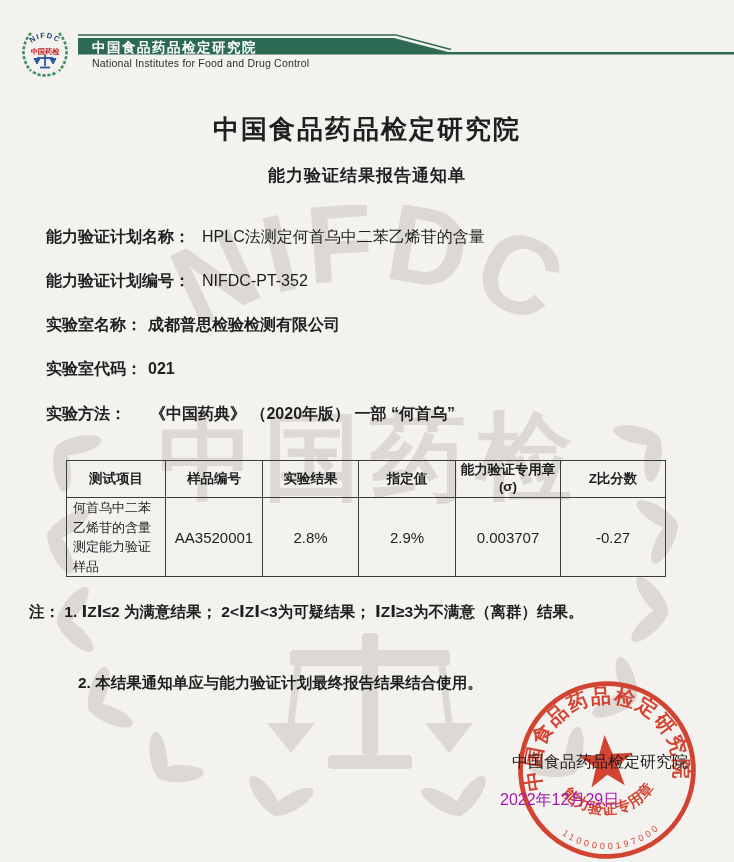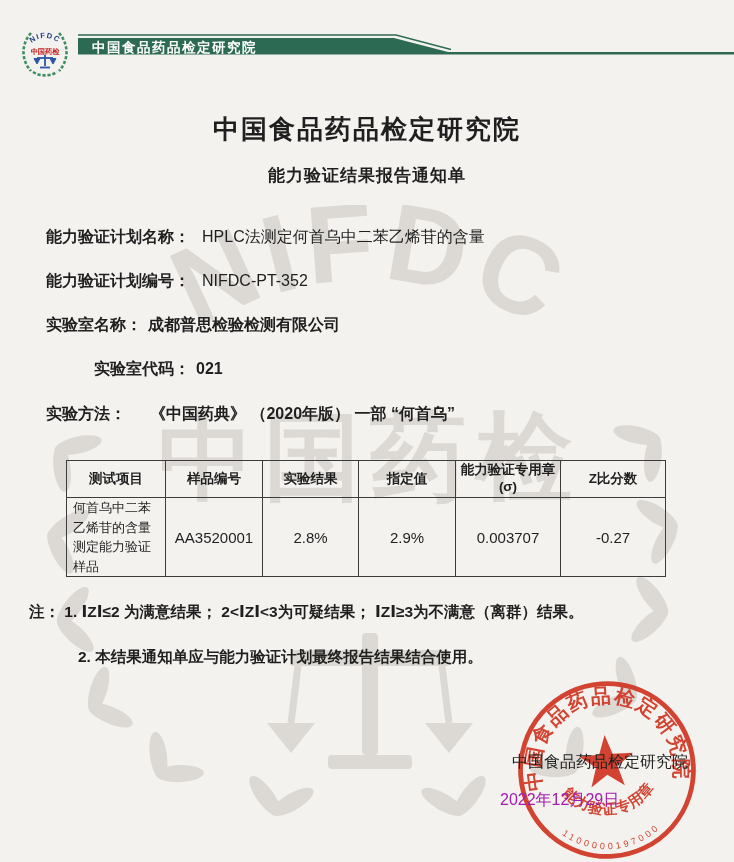--- a/index.html
+++ b/index.html
@@ -22,36 +22,36 @@
   .doc-title{position:absolute;top:112px;left:0;width:100%;text-align:center;
     font-size:26px;font-weight:bold;letter-spacing:2px;}
   .doc-subtitle{position:absolute;top:164px;left:0;width:100%;text-align:center;
     font-size:17px;font-weight:bold;letter-spacing:1px;}
 
   .field{position:absolute;left:46px;font-size:16px;white-space:nowrap;}
   .field .lbl{font-weight:bold;}
   .field .val{margin-left:12px;}
   .field .val.bold{font-weight:bold;margin-left:6px;}
   #field-0{top:227px;text-align:center;} #field-1{top:271px;} #field-2{top:315px;}
-  #field-3{top:359px;margin-left:48px;} #field-4{top:404px;}
+  #field-3{top:359px;} #field-4{top:404px;}
   #field-4 .val{margin-left:24px;}
 
   table.results{
     position:absolute;left:66px;top:460px;border-collapse:collapse;
     table-layout:fixed;background:transparent;}
   table.results th,table.results td{
     border:1px solid #3c3c3c;text-align:center;vertical-align:middle;padding:0 2px;}
   table.results{border:1.5px solid #3c3c3c;}
   table.results th{height:36px;font-size:13.5px;font-weight:bold;white-space:pre-line;line-height:1.25;}
   table.results td{height:62px;font-size:15px;text-align:center;}
   table.results td.c0{font-size:13px;text-align:left;padding:0 6px;line-height:1.5;}
 
   .note{position:absolute;font-size:15.5px;font-weight:bold;white-space:nowrap;}
   #note-1{left:29px;top:602px;}
-  #note-2{left:78px;top:647px;}
+  #note-2{left:78px;top:673px;}
 
   #stamp-svg{position:absolute;left:512px;top:675px;z-index:1;transform:rotate(-4deg);}
   .stamp-org{position:absolute;left:500px;top:752px;width:200px;text-align:center;
     font-size:16px;color:#1d1d1d;z-index:2;white-space:nowrap;}
   .stamp-date{position:absolute;left:500px;top:790px;width:200px;text-align:left;
     font-size:16px;color:#a21caf;z-index:2;white-space:nowrap;}
 </style>
 </head>
 <body>
 
@@ -115,20 +115,21 @@
         <path d="M32,34.5 l6,0 l-3,5.5 z" stroke-width="1"></path>
         <path d="M22,43.5 h10" fill="none"></path>
       </g>
     </svg>
 
     <svg id="banner-svg" width="656" height="26" viewBox="0 0 656 26">
       <polygon points="0,7 316,7 370,21 656,21 656,23.5 0,23.5" fill="#2c6a53"></polygon>
       <path d="M0,4 H318 L373,18.5" stroke="#2c6a53" stroke-width="1.4" fill="none"></path>
     </svg>
     <div class="banner-cn">中国食品药品检定研究院</div>
+    <div class="banner-en">National Institutes for Food and Drug Control</div>
 
     <div class="doc-title">中国食品药品检定研究院</div>
     <div class="doc-subtitle">能力验证结果报告通知单</div>
 
     <div class="field" id="field-0">
       <span class="lbl">能力验证计划名称：</span><span class="val">HPLC法测定何首乌中二苯乙烯苷的含量</span>
     </div>
     <div class="field" id="field-1">
       <span class="lbl">能力验证计划编号：</span><span class="val">NIFDC-PT-352</span>
     </div>

